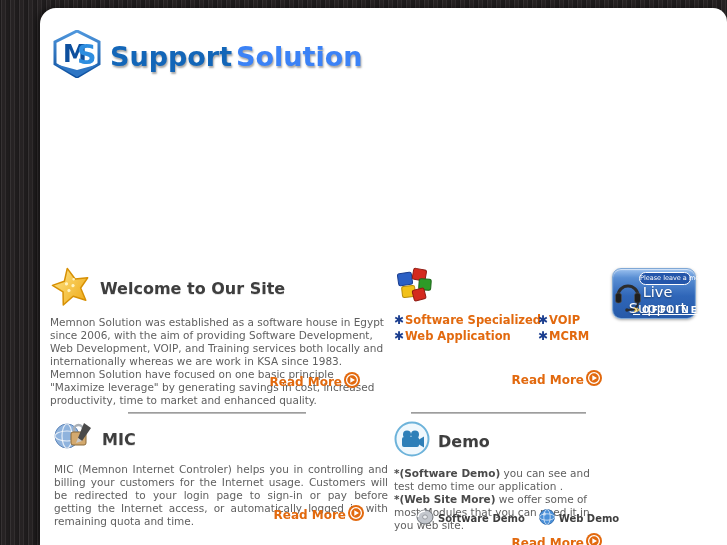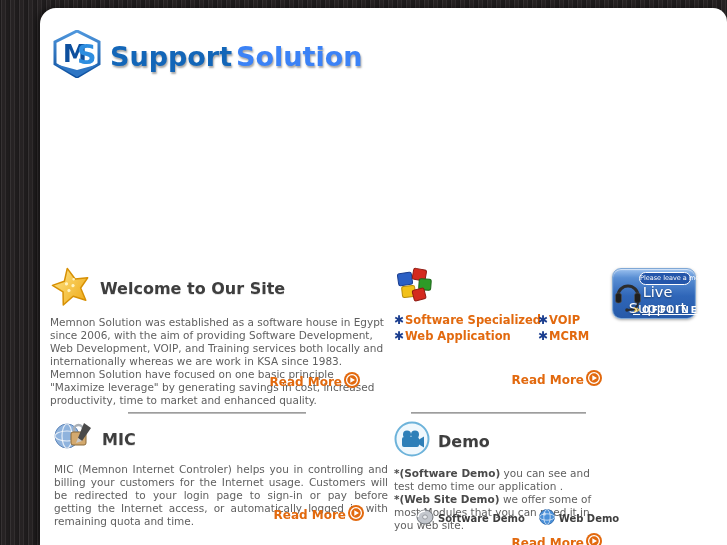--- a/index.html
+++ b/index.html
@@ -231,21 +231,21 @@
           <circle cx="13" cy="13.5" r="4" fill="#2e7fb8"></circle>
           <circle cx="21" cy="13.5" r="4" fill="#2e7fb8"></circle>
           <rect x="8" y="16" width="17" height="10" rx="2" fill="#2e7fb8"></rect>
           <polygon points="25,18.5 30,15.5 30,26.5 25,23.5" fill="#2e7fb8"></polygon>
         </svg>
       </span>
       <span class="sec-title">Demo</span>
     </div>
     <div class="sec-body">
       <span class="demo-bold">*(Software Demo)</span><span> you can see and test demo time our application .</span><br>
-      <span class="demo-bold">*(Web Site Demo)</span><span> we offer some of most Modules that you can need it in you web site.</span>
+      <span class="demo-bold">*(Web Site More)</span><span> we offer some of most Modules that you can need it in you web site.</span>
     </div>
     <div class="demo-links">
       <a class="demo-link">
         <span>
           <svg width="18" height="16" viewBox="0 0 18 16">
             <ellipse cx="9" cy="8" rx="8" ry="7" fill="#c3c7cd" stroke="#6f7378" stroke-width="1"></ellipse>
             <path d="M2,8 a7,6 0 0 1 7,-6" fill="none" stroke="#ffffff" stroke-width="1.6"></path>
             <ellipse cx="9" cy="8" rx="2.4" ry="2.1" fill="#eceef1" stroke="#8a8e93" stroke-width=".8"></ellipse>
           </svg>
         </span>

